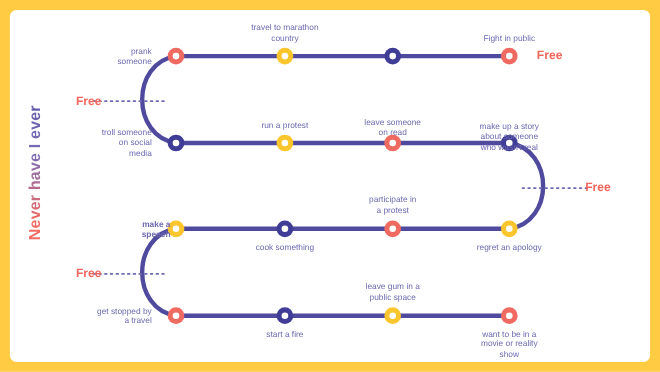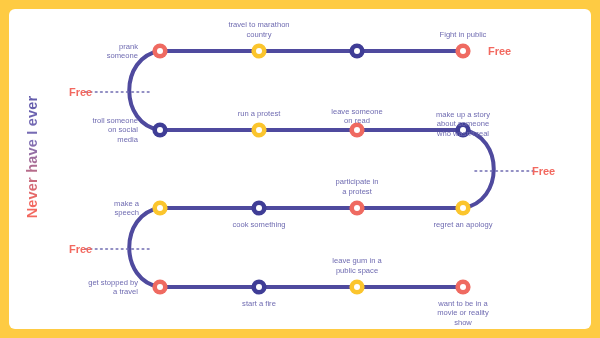--- a/index.html
+++ b/index.html
@@ -166,21 +166,21 @@
         <div class="node-label lbl-c" style="left: 348px; top: 54px; margin-top: 44px;">leave someone
 on read</div>
         <div class="node-label lbl-c" style="left: 454px; top: 20.6px;">Fight in public</div>
         <div class="node-label lbl-r" style="left: 129px; top: 106.9px;">troll someone
 on social
 media</div>
         <div class="node-label lbl-c" style="left: 250px; top: 99.6px;">run a protest</div>
         <div class="node-label lbl-c" style="left: 454px; top: 80.8px; margin-top: 20px;">make up a story
 about someone
 who wasn't real</div>
-        <div class="node-label lbl-r" style="left: 130px; top: 189.6px;">make a
+        <div class="node-label lbl-r" style="left: 146px; top: 189.6px; font-weight: bold;">make a
 speech</div>
         <div class="node-label lbl-c" style="left: 250px; top: 211px;">cook something</div>
         <div class="node-label lbl-c" style="left: 348px; top: 168.2px;">participate in
 a protest</div>
         <div class="node-label lbl-c" style="left: 454px; top: 211px;">regret an apology</div>
         <div class="node-label lbl-r" style="left: 129px; top: 268.6px;">get stopped by
 a travel</div>
         <div class="node-label lbl-c" style="left: 250px; top: 290px;">start a fire</div>
         <div class="node-label lbl-c" style="left: 348px; top: 247.2px;">leave gum in a
 public space</div>

